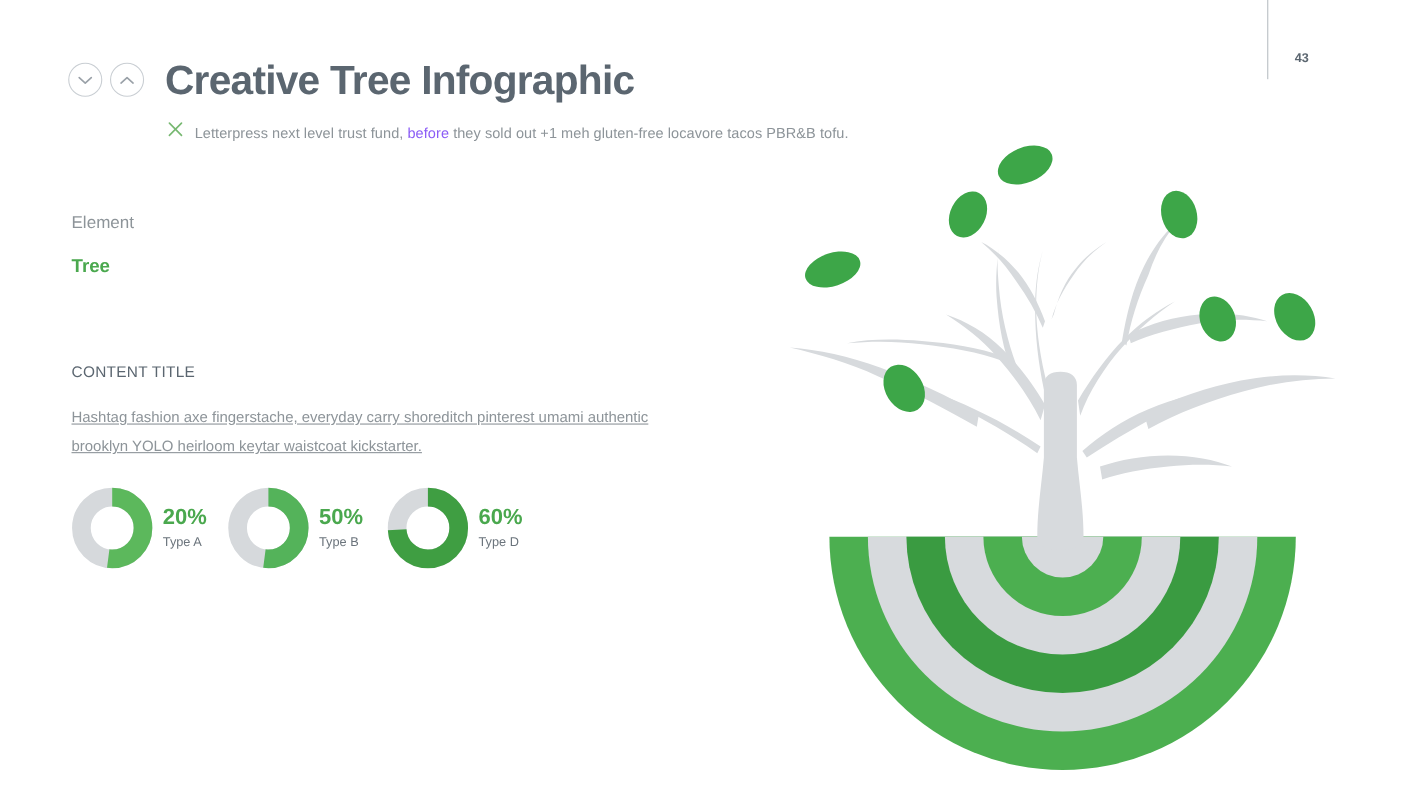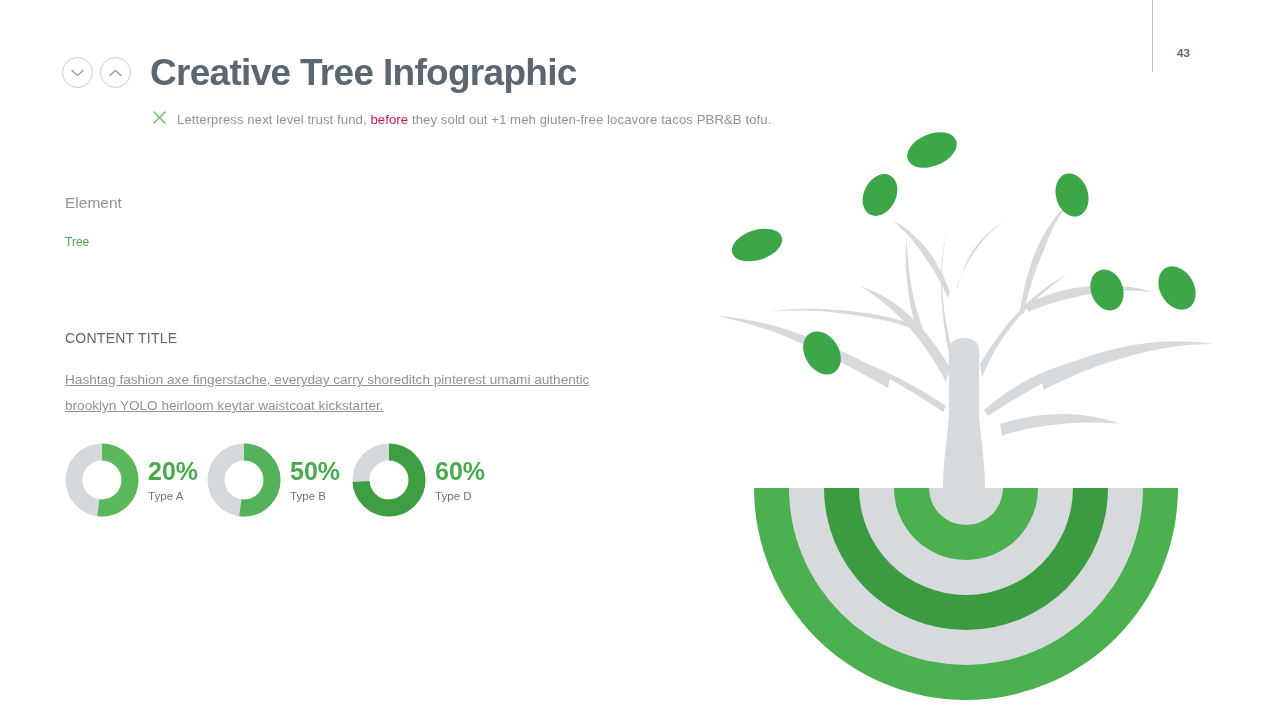--- a/index.html
+++ b/index.html
@@ -65,21 +65,21 @@
     align-items: center;
     gap: 10px;
   }
   .x-icon { display: block; }
   .subtitle-text {
     font-size: 13.2px;
     color: #8d9499;
     white-space: nowrap;
     letter-spacing: 0.06px;
   }
-  .subtitle-text .hl { color: #be185d; }
+  .subtitle-text .hl { color: #8b5cf6; }
 
   
   .page-rule {
     position: absolute;
     left: 1152px;
     top: 0px;
     width: 1px;
     height: 72px;
     background: #b9bfc4;
   }
@@ -98,22 +98,22 @@
     left: 65px;
     top: 192px;
     font-size: 15.5px;
     color: #8d9499;
     line-height: 22px;
   }
   .eyebrow-strong {
     position: absolute;
     left: 65px;
     top: 231px;
-    font-size: 12px;
-    font-weight: normal;
+    font-size: 17px;
+    font-weight: bold;
     color: #4aa84e;
     line-height: 22px;
   }
   .big-title {
     position: absolute;
     left: 63px;
     top: 262px;
     font-size: 54px;
     font-weight: bold;
     letter-spacing: 0.2px;
@@ -151,21 +151,21 @@
   .donut-item {
     display: flex;
     align-items: center;
   }
   .donut-ring { display: block; }
   .donut-labels {
     margin-left: 9px;
     line-height: 1.08;
   }
   .donut-pct {
-    font-size: 25px;
+    font-size: 20px;
     font-weight: bold;
     color: #4aa84e;
     display: block;
   }
   .donut-name {
     font-size: 11.6px;
     font-weight: normal;
     color: #6b747c;
     display: block;
     margin-top: 5px;

